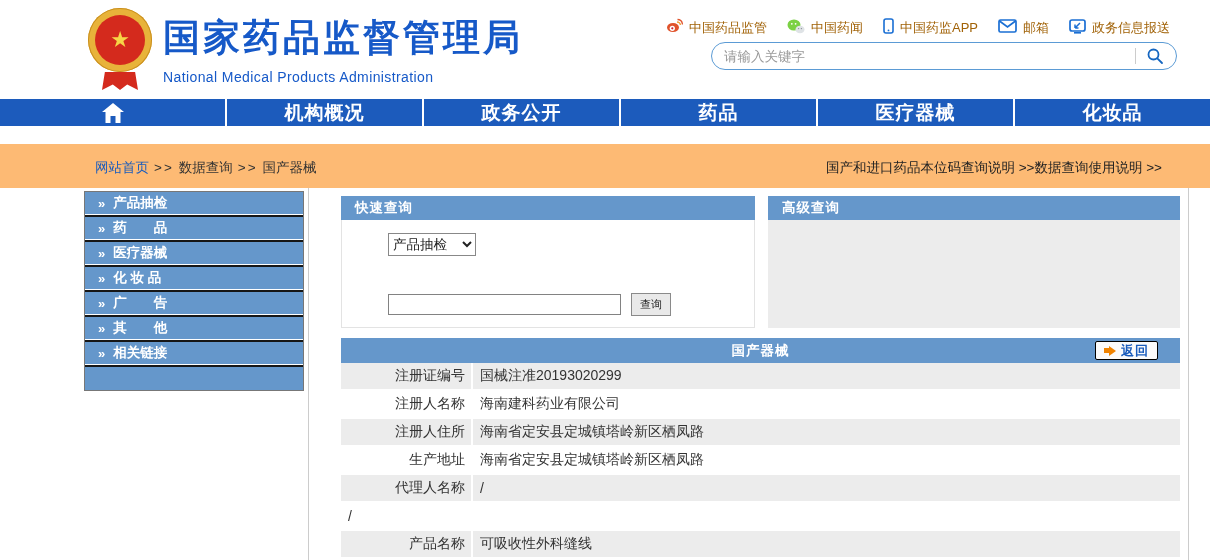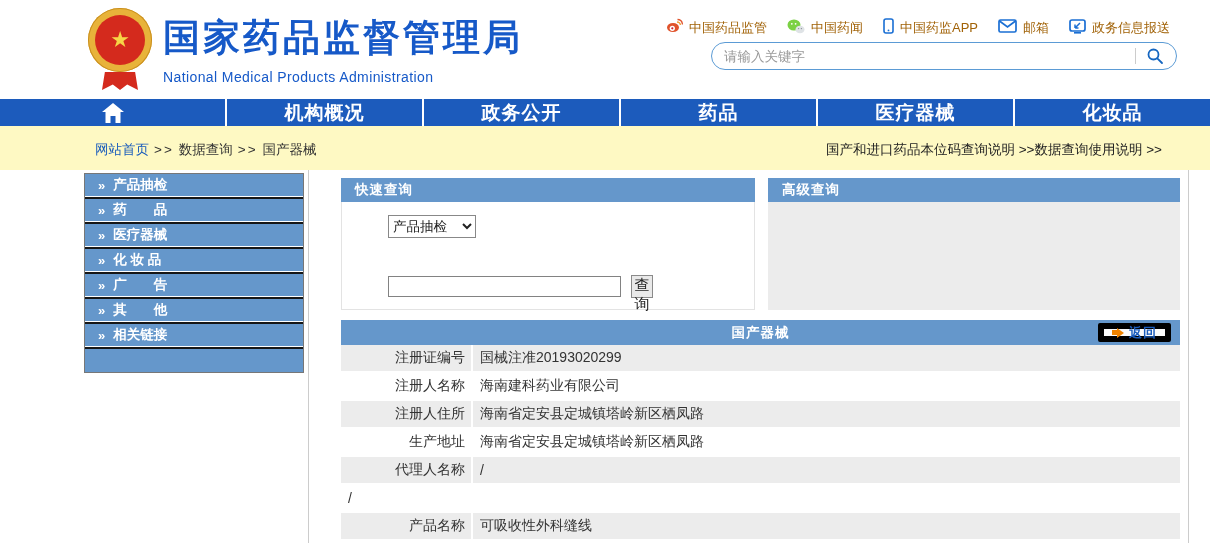--- a/index.html
+++ b/index.html
@@ -35,21 +35,21 @@
   .search-div { width:1px; height:16px; background:#ccc; margin:0 10px 0 8px; }
 
   
   .nav { display:flex; height:27px; background:#1c5bbc; }
   .nav-item { flex:1; display:flex; align-items:center; justify-content:center; color:#fff;
               font-size:19px; font-weight:bold; border-right:2px solid #fff; cursor:pointer; letter-spacing:1px; }
   .nav-item:first-child { flex:0 0 227px; }
   .nav-item:last-child { border-right:none; }
 
   
-  .crumb-row { position:relative; height:44px; background:#fef9c3; font-size:13.5px; }
+  .crumb-row { position:relative; height:44px; background:#fdba74; font-size:13.5px;margin-top:18px; }
   .crumbs { position:absolute; left:95px; top:15px; color:#333; white-space:nowrap; }
   .crumb-link { color:#1a5cbc; cursor:pointer; }
   .crumb-sep { color:#333; margin:0 5px; letter-spacing:2px; }
   .crumb-right { position:absolute; right:48px; top:15px; display:flex; color:#222; }
   .crumb-right span { cursor:pointer; white-space:nowrap; }
 
   
   .content { position:relative; height:373px; background:#fff; }
 
   .sidebar { position:absolute; left:84px; top:3px; width:220px; background:#161616; border:1px solid #777; }
@@ -65,31 +65,31 @@
   .panels { display:flex; gap:13px; }
   .panel-quick { width:414px; }
   .panel-adv { flex:1; }
   .panel-header { height:24px; background:#6597cb; color:#fff; font-weight:bold; font-size:13.5px;
                   display:flex; align-items:center; padding-left:14px; letter-spacing:1px; }
   .quick-body { position:relative; height:108px; background:#fff; border:1px solid #e3e3e3; border-top:none; }
   .quick-body select { position:absolute; left:46px; top:13px; width:88px; height:23px; font-size:13.5px;
                        color:#222; border:1px solid #888; background:#fff; font-family:"Liberation Sans",sans-serif; }
   .quick-body input { position:absolute; left:46px; top:74px; width:233px; height:21px;
                       border:1px solid #828282; font-size:13px; padding:0 4px; outline:none; }
-  .quick-body button { position:absolute; left:289px; top:73px; width:22px; height:23px;
-                       background:#e9e9e9; border:1px solid #8a8a8a; font-size:15px; color:#222; cursor:pointer;
+  .quick-body button { position:absolute; left:289px; top:73px; width:40px; height:23px;
+                       background:#e9e9e9; border:1px solid #8a8a8a; font-size:11px; color:#222; cursor:pointer;
                        font-family:"Liberation Sans",sans-serif; }
   .adv-body { height:108px; background:#ececec; }
 
   
   .dtable { margin-top:10px; }
   .dtable-header { position:relative; height:25px; background:#6597cb; display:flex; align-items:center;
                    justify-content:center; color:#fff; font-weight:bold; font-size:13.5px; letter-spacing:1px; }
-  .back-btn { position:absolute; right:9px; top:3px; height:19px; min-width:62px; background:#fbfbfb;
-              border:6px solid #000000; border-radius:2px; display:flex; align-items:center; justify-content:center;
+  .back-btn { position:absolute; right:22px; top:3px; height:19px; min-width:62px; background:#fbfbfb;
+              border:1px solid #000000; border-radius:2px; display:flex; align-items:center; justify-content:center;
               gap:5px; color:#1a5cbc; font-weight:bold; font-size:13px; cursor:pointer; padding:0 8px; }
   .back-arrow { display:inline-flex; align-items:center; }
   .back-arrow .bar { width:5px; height:5px; background:#f08300; }
   .back-arrow .tip { width:0; height:0; border-left:7px solid #f08300;
                      border-top:5.5px solid transparent; border-bottom:5.5px solid transparent; }
   .t-row { height:28px; display:flex; align-items:stretch; font-size:14px; color:#333; border-bottom:2px solid #fff; }
   .t-row.odd  { background:#ececec; }
   .t-row.even { background:#fff; }
   .t-label { width:132px; display:flex; align-items:center; justify-content:flex-end;
              padding-right:6px; border-right:2px solid #fff; }

